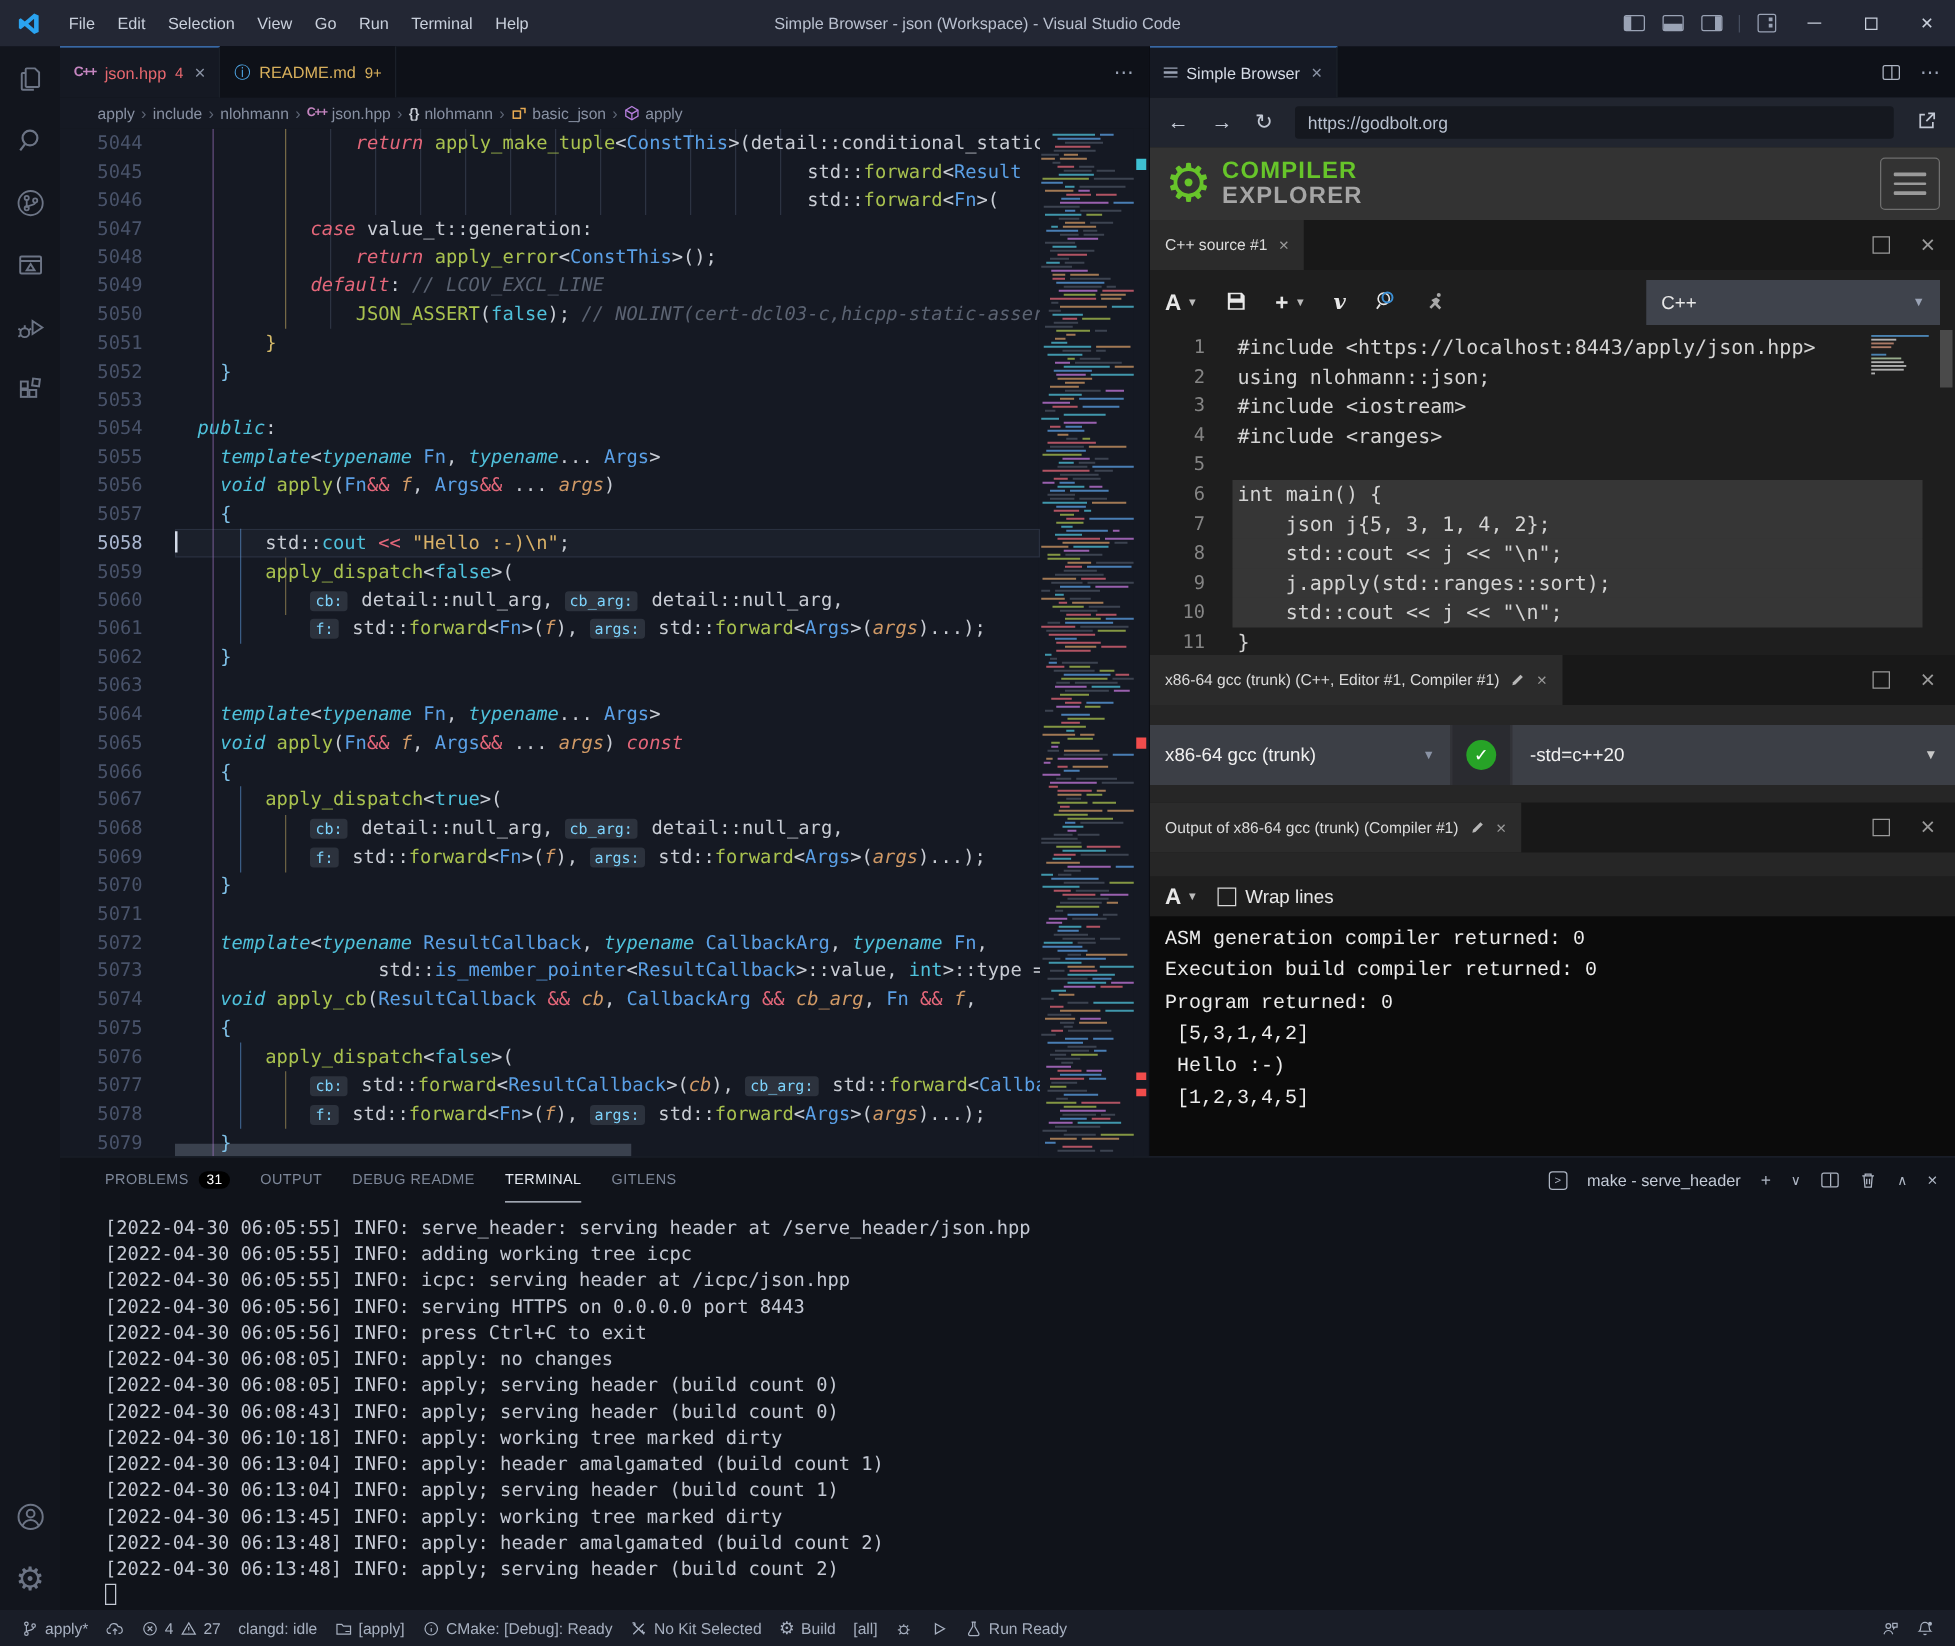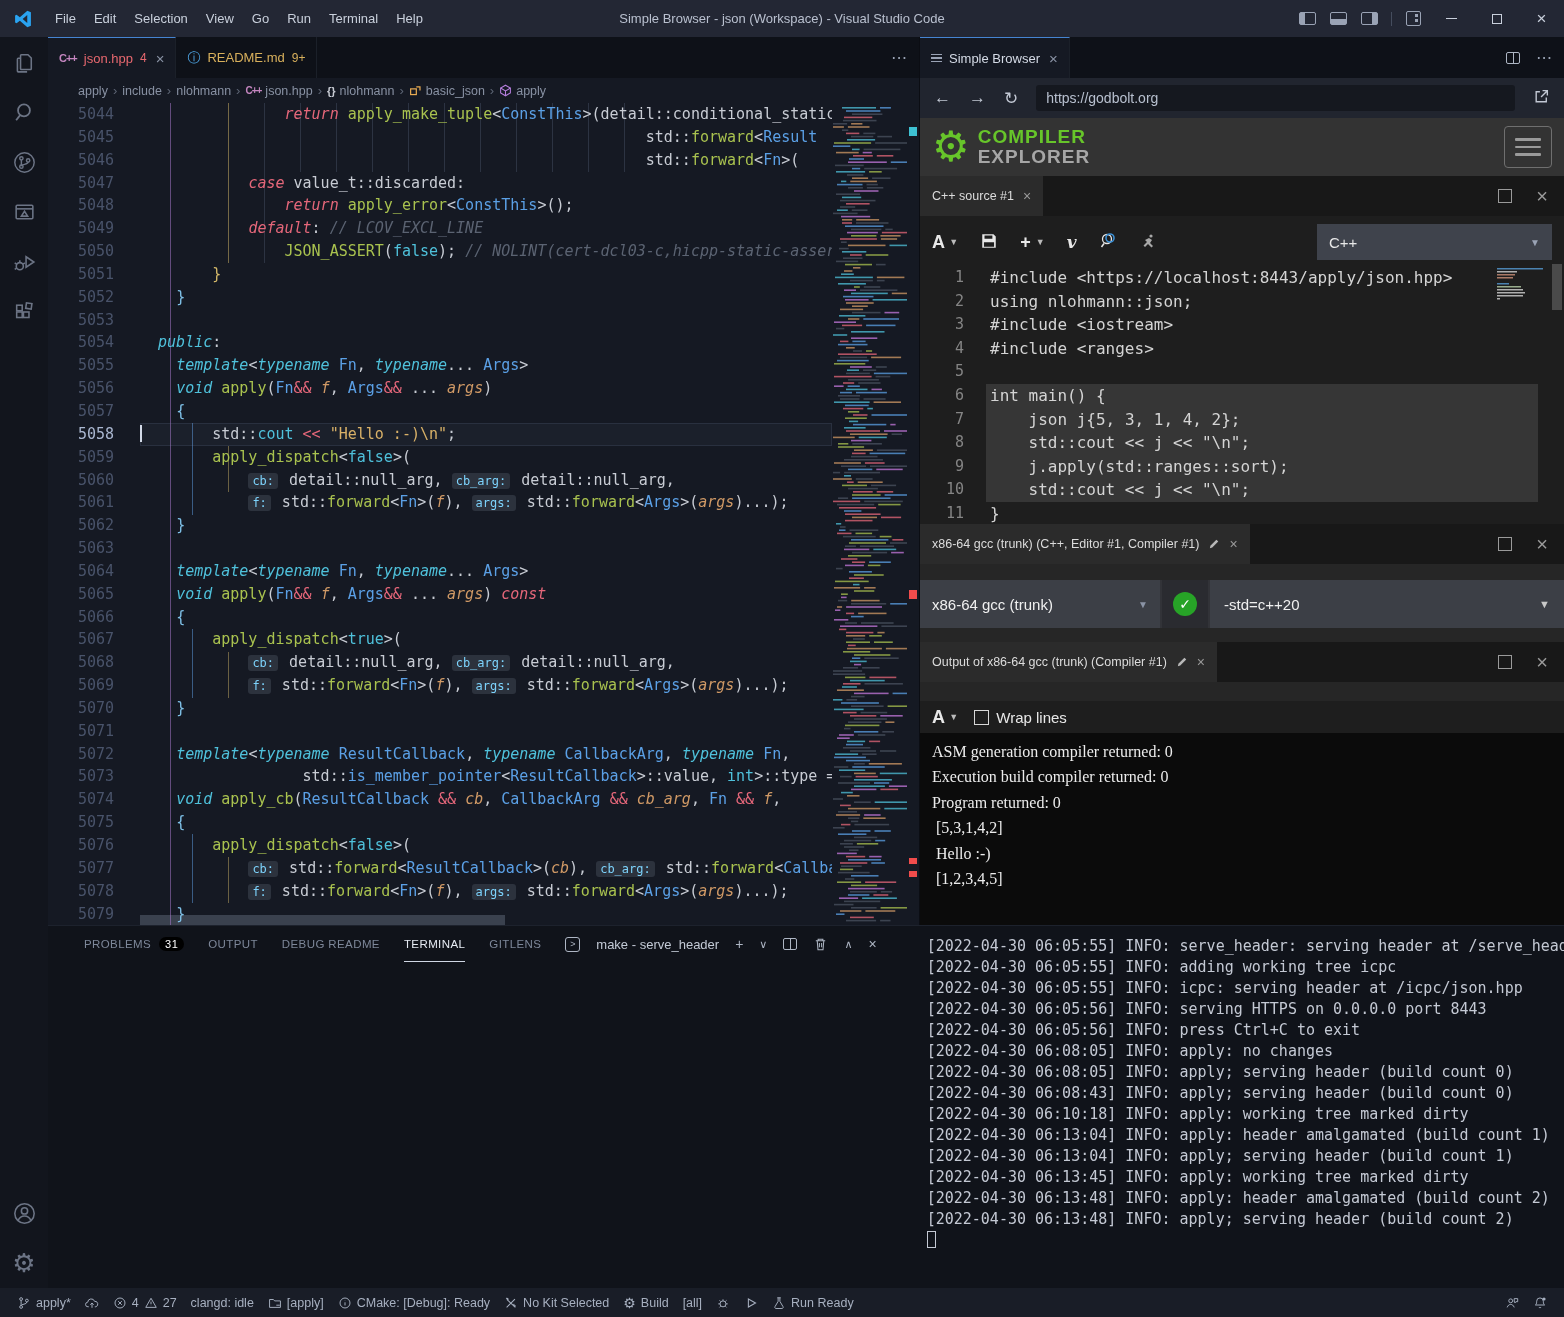--- a/index.html
+++ b/index.html
@@ -114,25 +114,25 @@
   .ce-comprow{height:48px;background:#323338;display:flex;align-items:flex-end;flex:none}
   .ce-compsel{width:240px;height:100%;background:#3c3f46;display:flex;align-items:center;padding:0 12px;font-size:15px;color:#f0f0f0}
   .ce-compsel .dd{margin-left:auto;color:#8a93a5;font-size:10px}
   .ce-check{width:46px;height:100%;background:#2a2b30;display:flex;align-items:center;justify-content:center;margin-left:2px}
   .ce-check-c{width:24px;height:24px;border-radius:50%;background:#27a327;display:flex;align-items:center;justify-content:center;color:#fff;font-size:14px;font-weight:bold}
   .ce-opts{flex:1;height:100%;background:#3c3f46;margin-left:2px;display:flex;align-items:center;padding:0 14px;font-size:15px;color:#f0f0f0}
   .ce-opts .dd{margin-left:auto;color:#c8c8c8;font-size:11px}
   .ce-outtoolbar{height:32px;display:flex;align-items:center;gap:16px;padding:0 12px;background:#1e1e1e;flex:none;color:#e8e8e8}
   .ce-wrapcb{width:15px;height:15px;border:1.5px solid #d8d8d8;background:transparent}
   .ce-wraplabel{font-size:15px}
-  .ce-output{flex:1;background:#0b0b0b;font-family:Liberation Serif, serif;font-size:16px;color:#ececec;padding:6px 0 0 12px;overflow:hidden}
+  .ce-output{flex:1;background:#0b0b0b;font-family:Liberation Mono, monospace;font-size:16px;color:#ececec;padding:6px 0 0 12px;overflow:hidden}
   .ce-output div{height:25.4px;line-height:25.4px;white-space:pre}
 
   
-  .panel{flex:1;background:#10131a;display:flex;flex-direction:row;min-height:0;border-top:1px solid #1d222d}
+  .panel{flex:1;background:#10131a;display:flex;flex-direction:column;min-height:0;border-top:1px solid #1d222d}
   .panel-head{height:36px;display:flex;align-items:center;padding:0 14px 0 36px;flex:none}
   .ptab{font-size:11.5px;letter-spacing:.4px;color:#7d8799;margin-right:24px;height:100%;display:flex;align-items:center;gap:8px;border-bottom:1px solid transparent}
   .ptab.active{color:#e6ebf3;border-bottom-color:#d0d7e4}
   .pbadge{background:#000000;color:#fff;font-size:11px;border-radius:9px;padding:1px 6px}
   .panel-right{margin-left:auto;display:flex;align-items:center;gap:16px;color:#aeb6c4}
   .term-ic{width:15px;height:15px;border:1px solid #aeb6c4;border-radius:3px;font-size:9px;display:flex;align-items:center;justify-content:center}
   .ph-label{font-size:13px;color:#c3cad6}
   .ph-btn{font-size:14px}
   .split-ic{width:14px;height:12px;border:1px solid #aeb6c4;border-radius:2px;position:relative}
   .split-ic::before{content:"";position:absolute;left:6px;top:0;bottom:0;width:1px;background:#aeb6c4}
@@ -373,21 +373,21 @@
                 <i style="left:340px;top:0;height:69px;background:#2c3342"></i>
                 <i style="left:376px;top:0;height:69px;background:#2c3342"></i>
                 <i style="left:412px;top:0;height:69px;background:#2c3342"></i>
                 <i style="left:448px;top:0;height:69px;background:#2c3342"></i>
                 <i style="left:484px;top:0;height:69px;background:#2c3342"></i>
               </div>
               <div class="code-lines">
                   <div class="cl"><span class="tk-p">                </span><span class="tk-k">return</span><span class="tk-p"> </span><span class="tk-f">apply_make_tuple</span><span class="tk-p">&lt;</span><span class="tk-b">ConstThis</span><span class="tk-p">&gt;(</span><span class="tk-p">detail::conditional_static_cast</span></div>
                   <div class="cl"><span class="tk-p">                                                        std::</span><span class="tk-f">forward</span><span class="tk-p">&lt;</span><span class="tk-b">Result</span></div>
                   <div class="cl"><span class="tk-p">                                                        std::</span><span class="tk-f">forward</span><span class="tk-p">&lt;</span><span class="tk-b">Fn</span><span class="tk-p">&gt;(</span></div>
-                  <div class="cl"><span class="tk-p">            </span><span class="tk-k">case</span><span class="tk-p"> value_t::discarded:</span></div>
+                  <div class="cl"><span class="tk-p">            </span><span class="tk-k">case</span><span class="tk-p"> value_t::generation:</span></div>
                   <div class="cl"><span class="tk-p">                </span><span class="tk-k">return</span><span class="tk-p"> </span><span class="tk-f">apply_error</span><span class="tk-p">&lt;</span><span class="tk-b">ConstThis</span><span class="tk-p">&gt;();</span></div>
                   <div class="cl"><span class="tk-p">            </span><span class="tk-k">default</span><span class="tk-p">: </span><span class="tk-m">// LCOV_EXCL_LINE</span></div>
                   <div class="cl"><span class="tk-p">                </span><span class="tk-f">JSON_ASSERT</span><span class="tk-p">(</span><span class="tk-c">false</span><span class="tk-p">); </span><span class="tk-m">// NOLINT(cert-dcl03-c,hicpp-static-assert,misc-static-assert)</span></div>
                   <div class="cl"><span class="tk-p">        </span><span class="tk-bg">}</span></div>
                   <div class="cl"><span class="tk-p">    </span><span class="tk-bb">}</span></div>
                   <div class="cl"></div>
                   <div class="cl"><span class="tk-p">  </span><span class="tk-t">public</span><span class="tk-p">:</span></div>
                   <div class="cl"><span class="tk-p">    </span><span class="tk-t">template</span><span class="tk-p">&lt;</span><span class="tk-t">typename</span><span class="tk-p"> </span><span class="tk-b">Fn</span><span class="tk-p">, </span><span class="tk-t">typename</span><span class="tk-p">... </span><span class="tk-b">Args</span><span class="tk-p">&gt;</span></div>
                   <div class="cl"><span class="tk-p">    </span><span class="tk-t">void</span><span class="tk-p"> </span><span class="tk-f">apply</span><span class="tk-p">(</span><span class="tk-b">Fn</span><span class="tk-o">&amp;&amp;</span><span class="tk-p"> </span><span class="tk-v">f</span><span class="tk-p">, </span><span class="tk-b">Args</span><span class="tk-o">&amp;&amp;</span><span class="tk-p"> ... </span><span class="tk-v">args</span><span class="tk-p">)</span></div>
                   <div class="cl"><span class="tk-p">    </span><span class="tk-bb">{</span></div>

